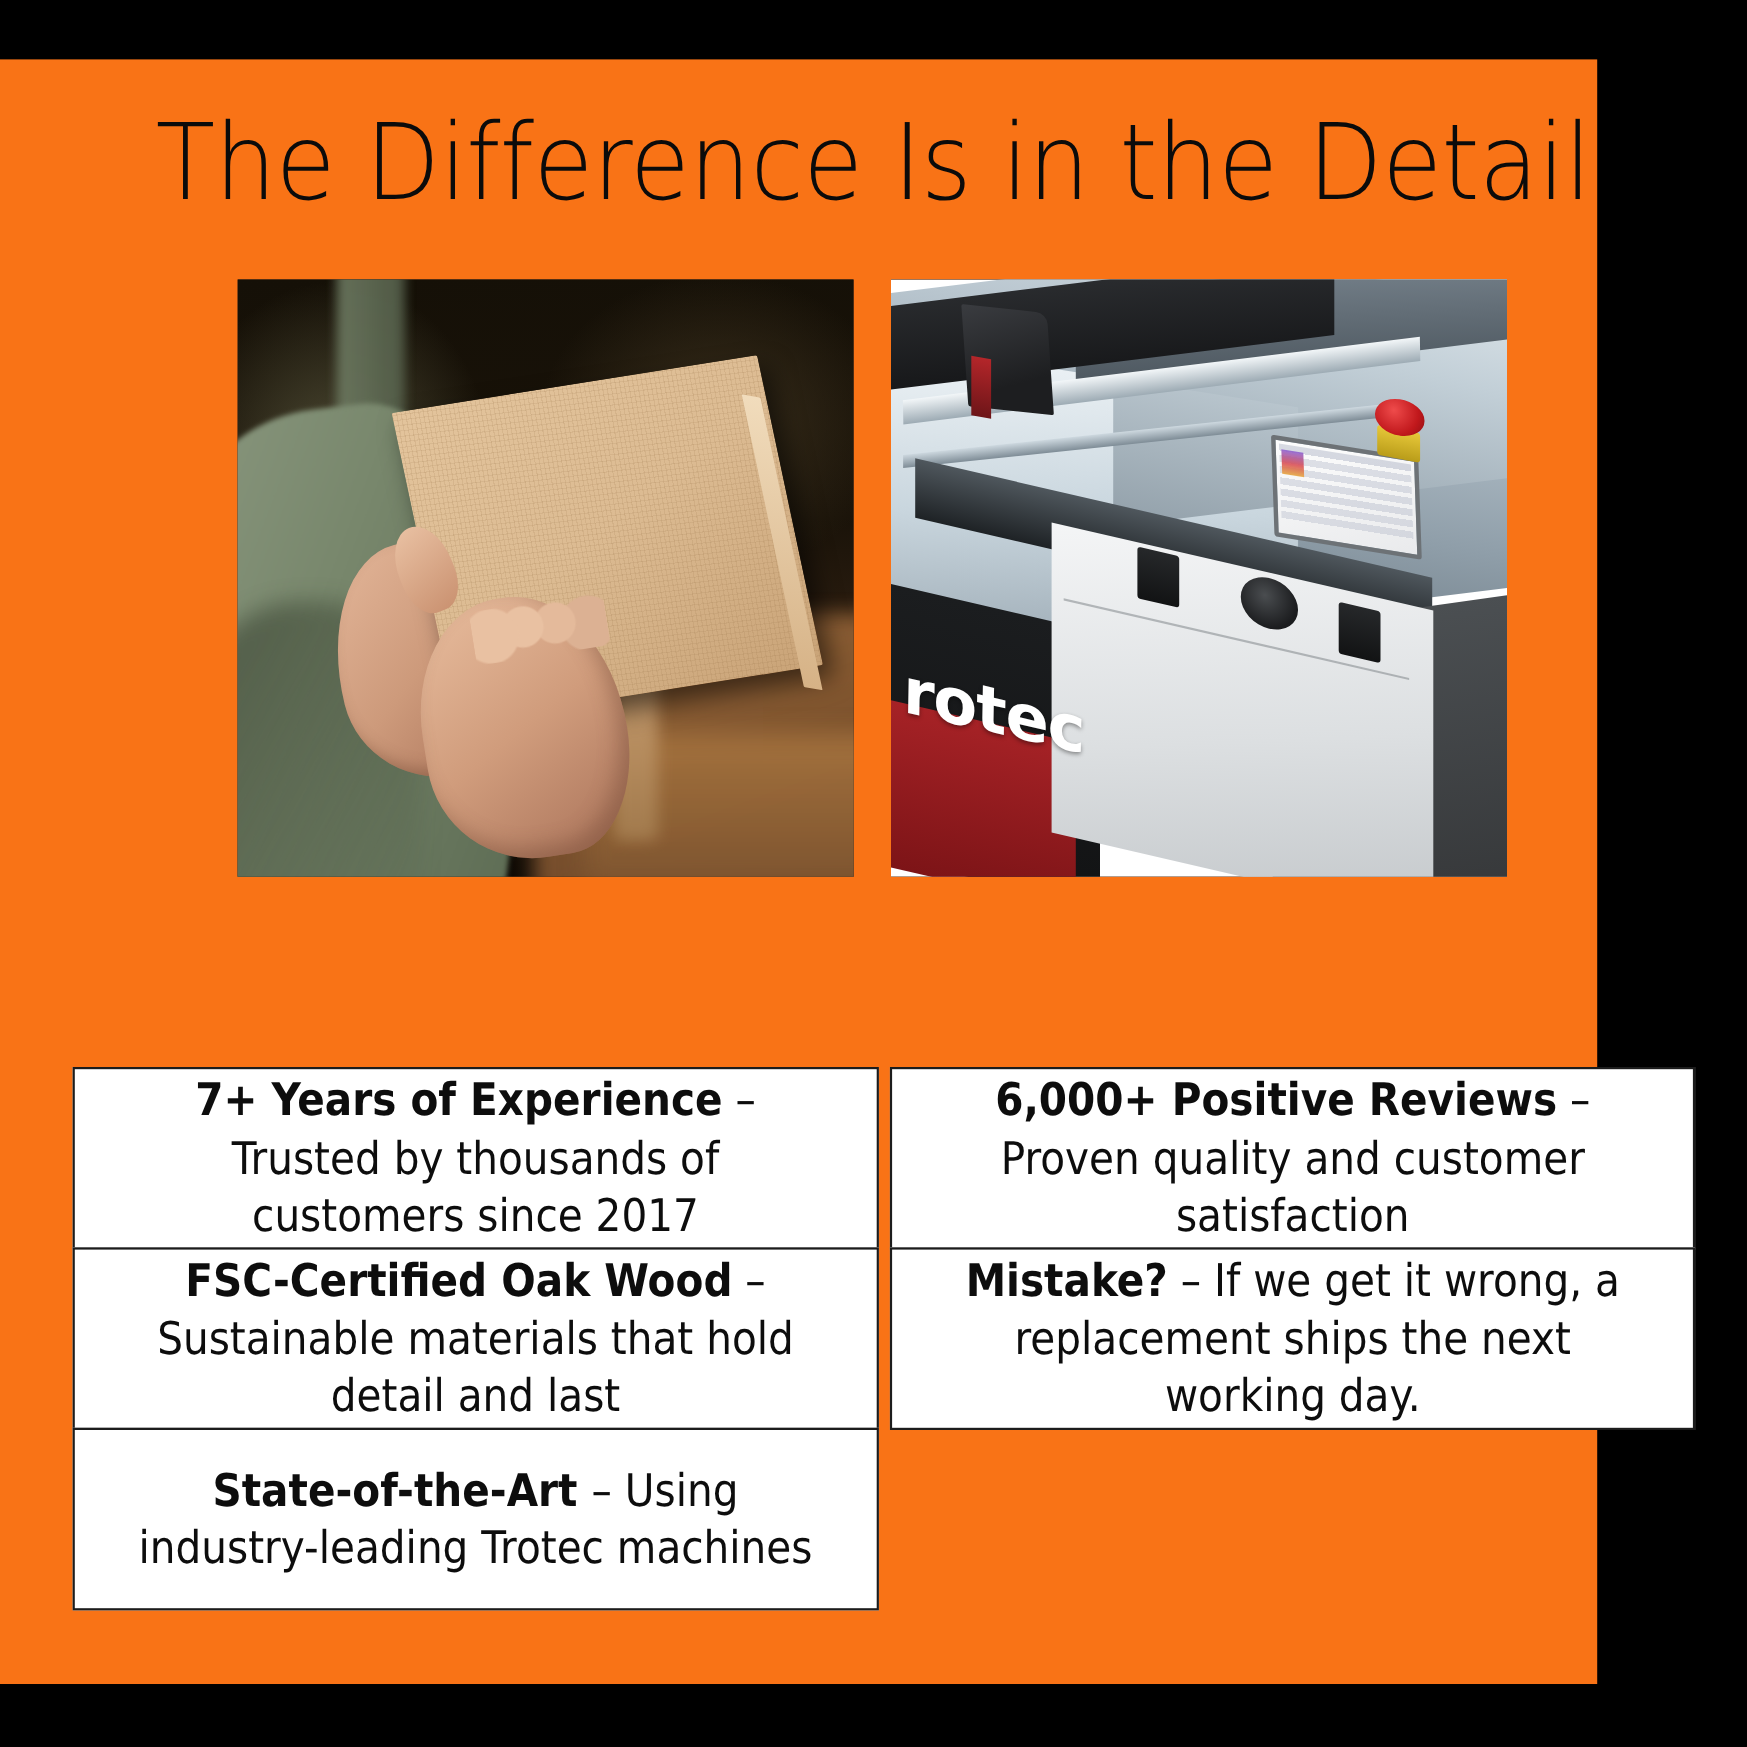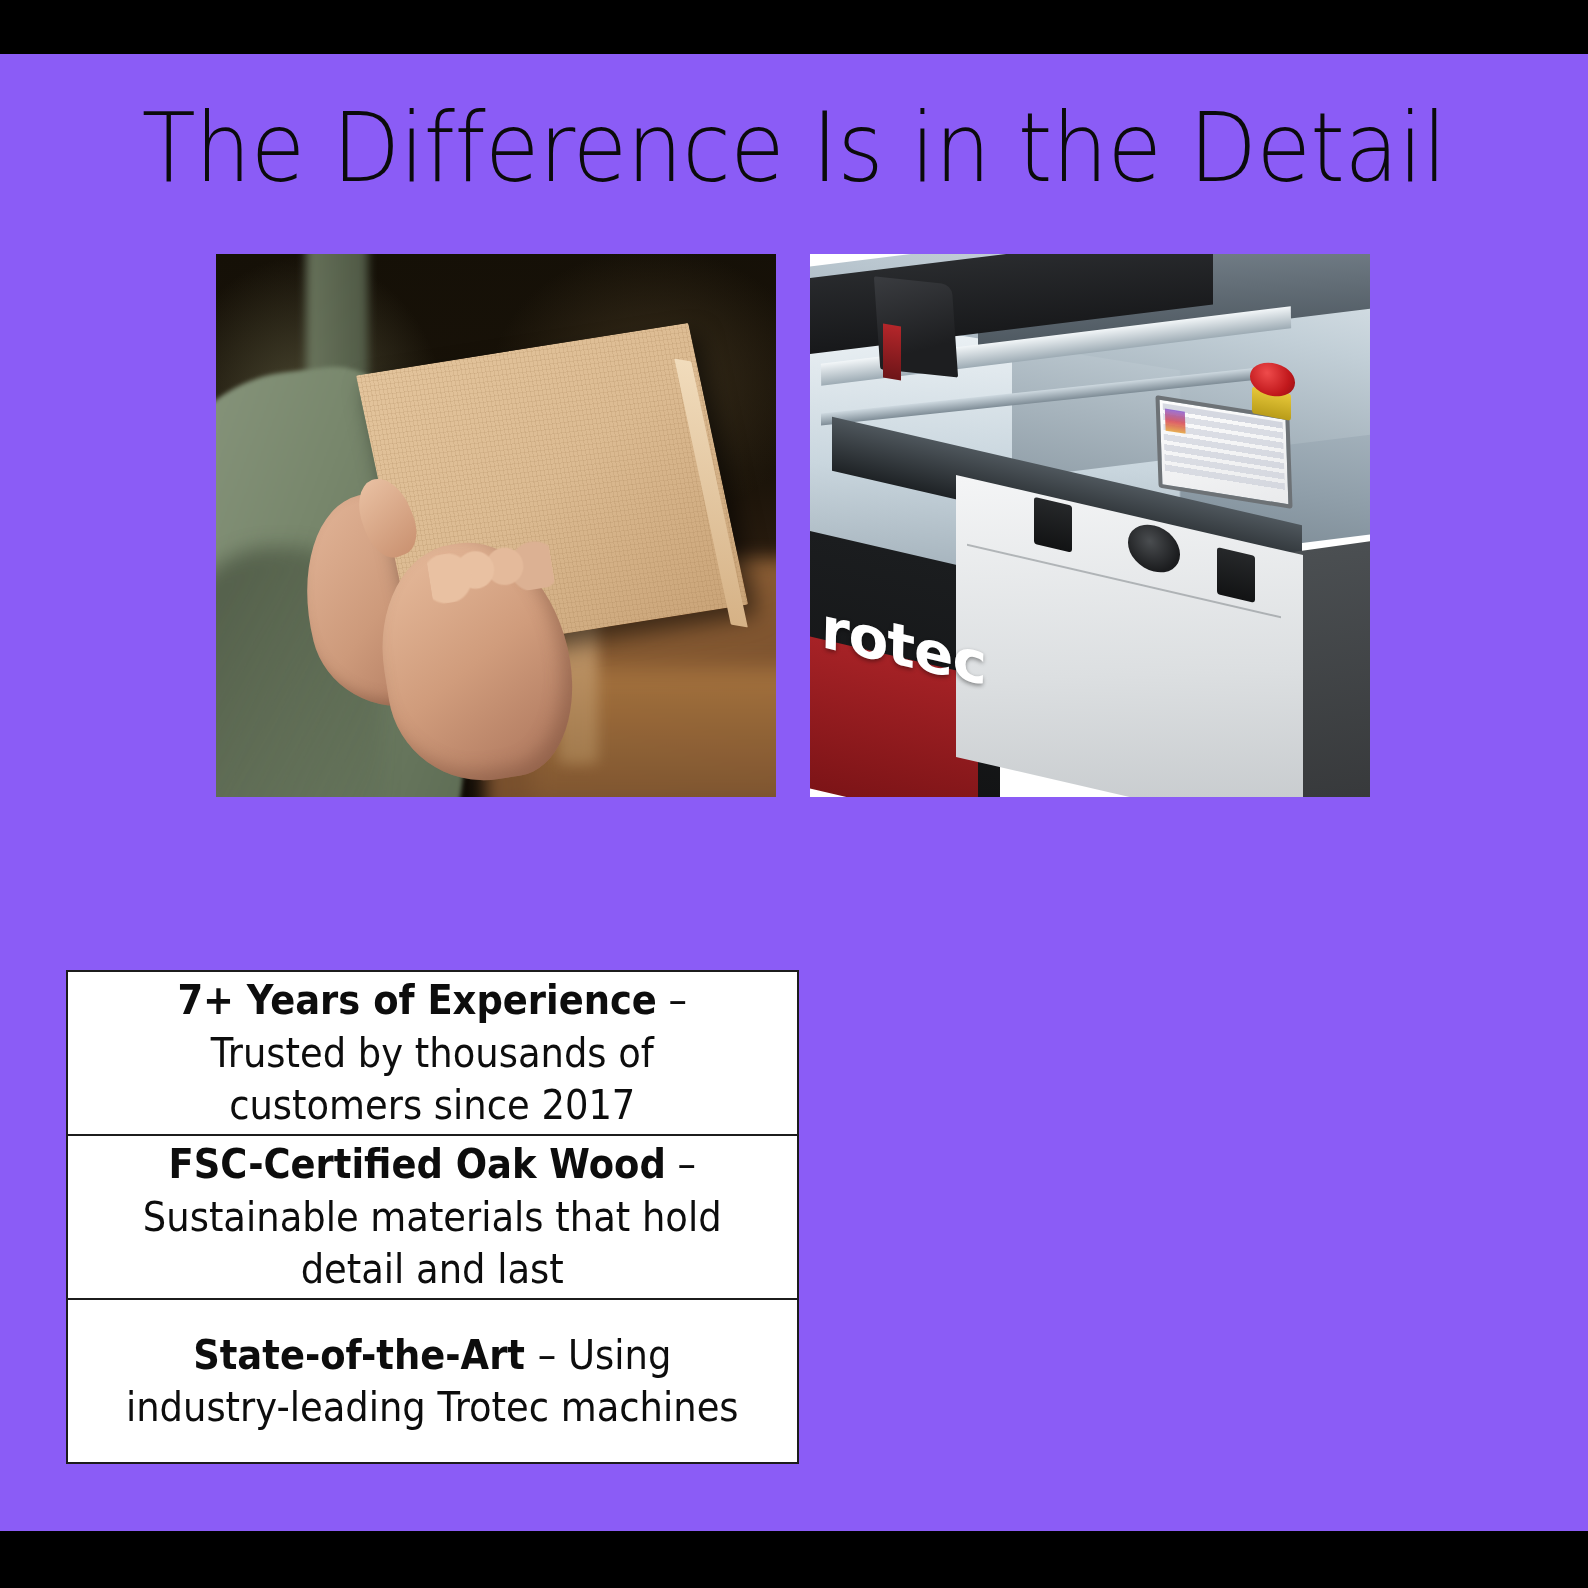--- a/index.html
+++ b/index.html
@@ -28,22 +28,22 @@
   .bar-bottom {
     position: absolute; left: 0; top: 1531px;
     width: 1588px; height: 57px;
     background: #000000;
   }
 
   
   .canvas {
     position: absolute;
     left: 0; top: 54px;
-    width: 1588px; height: 1477px;
-    background: #8b5cf6;
+    width: 1452px; height: 1477px;
+    background: #f97316;
   }
 
   
   .title {
     position: absolute;
     left: 0; top: 44px;
     width: 1588px;
     text-align: center;
     font-family: "DejaVu Sans", sans-serif;
     font-weight: 300;
@@ -459,20 +459,26 @@
         </div>
         <div class="fcell">
           <p class="ftext"><b>FSC-Certified Oak Wood</b><span> – </span><span>Sustainable materials that hold detail and last</span></p>
         </div>
         <div class="fcell">
           <p class="ftext"><b>State-of-the-Art </b><span>– </span><span>Using industry-leading Trotec machines</span></p>
         </div>
       </div>
 
       <div class="fcol">
+        <div class="fcell">
+          <p class="ftext"><b>6,000+ Positive Reviews</b><span> – </span><span>Proven quality and customer satisfaction</span></p>
+        </div>
+        <div class="fcell">
+          <p class="ftext"><b>Mistake?</b><span> – </span><span>If we get it wrong, a replacement ships the next working day.</span></p>
+        </div>
       </div>
 
     </div>
 
   </div>
 
   <div class="bar-bottom"></div>
 </div>
 
 </body></html>

